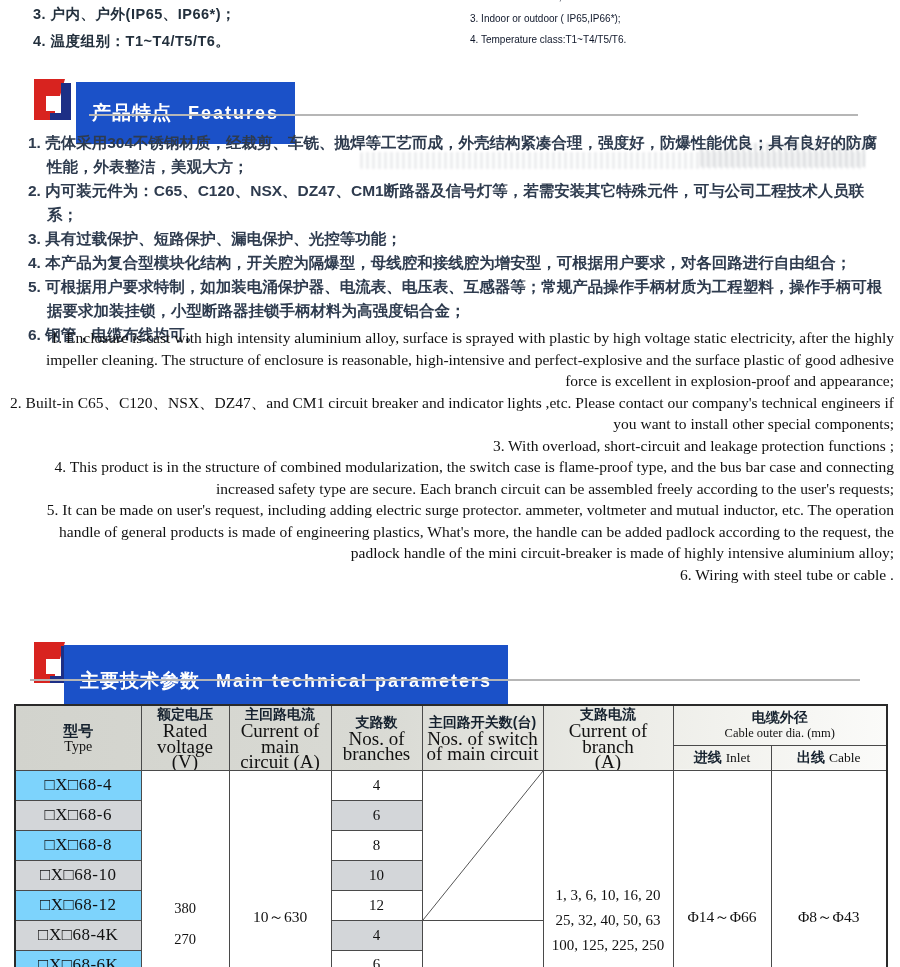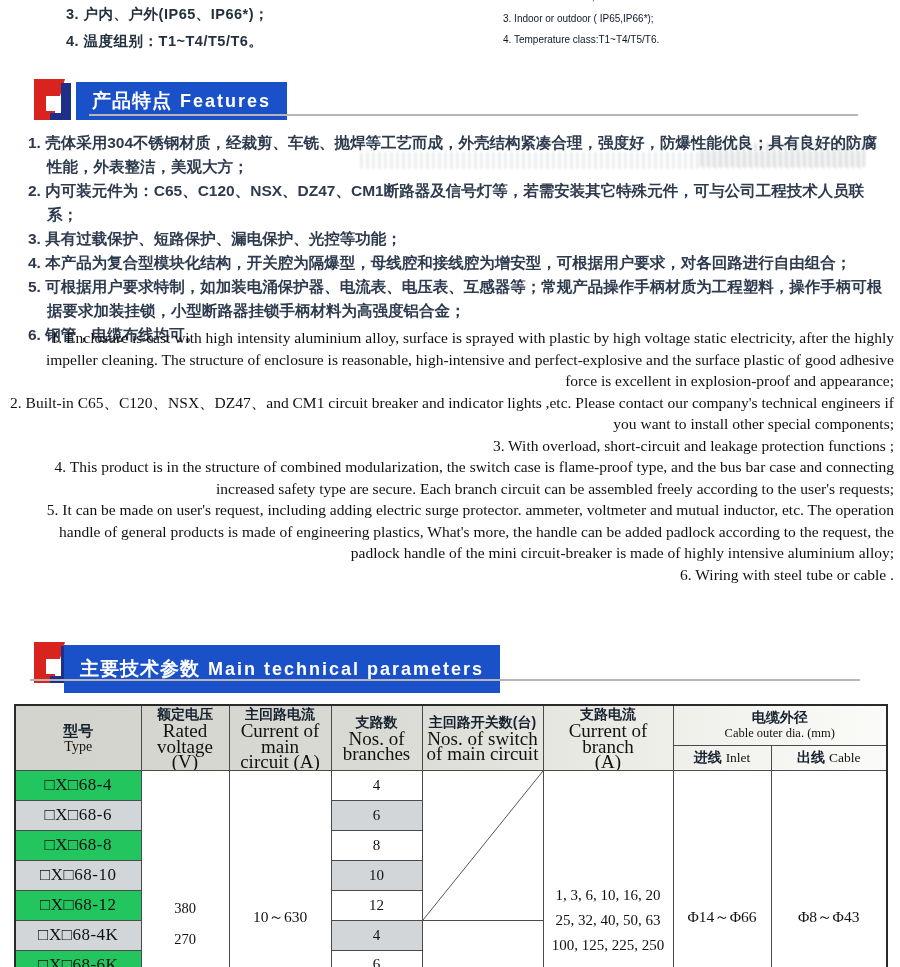--- a/index.html
+++ b/index.html
@@ -1,28 +1,28 @@
 <!DOCTYPE html>
 <html><head>
 <meta charset="utf-8">
 <style>
   html,body{margin:0;padding:0;background:#fff;}
   .page{position:relative;width:900px;height:967px;background:#ffffff;overflow:hidden;}
 
   
-  .note{position:absolute;white-space:nowrap;margin-left:33px;}
+  .note{position:absolute;white-space:nowrap;}
   .note-zh{font-family:"Liberation Sans",sans-serif;font-weight:bold;font-size:14.5px;color:#23303d;letter-spacing:.5px;}
   .note-en{font-family:Liberation Sans, sans-serif;font-size:10px;color:#0f172a;}
 
   
   .logo{position:absolute;width:42px;height:43px;}
   .title-bar{position:absolute;background:#1b51c8;color:#ffffff;display:flex;align-items:center;
-             padding:4px 16px;font-family:"Liberation Sans",sans-serif;font-weight:bold;font-size:19px;
+             padding:16px 16px;font-family:"Liberation Sans",sans-serif;font-weight:bold;font-size:19px;
              white-space:nowrap;letter-spacing:1px;}
-  .title-bar .ten{margin-left:8px;letter-spacing:2px;font-size:18px;}
+  .title-bar .ten{margin-left:16px;letter-spacing:2px;font-size:18px;}
   .rule{position:absolute;height:2px;background:#b6b6b6;}
 
   
   .smudge{position:absolute;background:repeating-linear-gradient(90deg,#9aa0a6 0 3px,#fff 3px 6px);
           opacity:.28;filter:blur(1.2px);border-radius:2px;}
 
   
   .feat-zh{position:absolute;left:28px;top:131px;width:858px;font-family:"Liberation Sans",sans-serif;
            font-weight:bold;font-size:15.5px;line-height:24px;color:#2e3b4e;}
   .feat-zh .item{padding-left:19px;text-indent:-19px;}
@@ -37,21 +37,21 @@
                font-family:"Liberation Serif",serif;color:#111;border:2px solid #2a2a2a;}
   .param-table th,.param-table td{border:1px solid #4a4a4a;padding:0;text-align:center;overflow:hidden;}
   .param-table thead{background:linear-gradient(90deg,#d2d3cd,#d9dad4 42%,#ededE8 72%,#fbfbf9);}
   .param-table th{font-weight:normal;}
   tr.h1{height:36px;} tr.h2{height:22px;}
   .hz{display:block;font-family:"Liberation Sans",sans-serif;font-weight:bold;font-size:14px;line-height:17px;color:#15212e;}
   .he{display:block;font-family:"Liberation Serif",serif;font-size:19px;line-height:15.5px;color:#111;}
   .hz-in{font-family:Liberation Serif, serif;font-weight:bold;font-size:14px;color:#15212e;}
   .he-in{font-family:"Liberation Serif",serif;font-size:13.5px;}
   tbody tr{height:30px;}
-  td.c-type{font-size:17px;letter-spacing:.5px;background:#22c55e;}
+  td.c-type{font-size:17px;letter-spacing:.5px;background:#7dd3fc;}
   td.c-branch{font-size:15px;background:#fff;}
   td.stripe{background:#d3d6d9;}
   td.m{vertical-align:top;background:#fff;}
   td.volt div{font-size:14.5px;line-height:31px;}
   td.volt{padding-top:122px;}
   td.mcur{padding-top:136px;font-size:15.5px;}
   td.bcur{padding-top:112px;}
   td.bcur div{font-size:15px;line-height:25px;}
   td.cable{padding-top:136px;font-size:15.5px;}
   td.diag{position:relative;}

